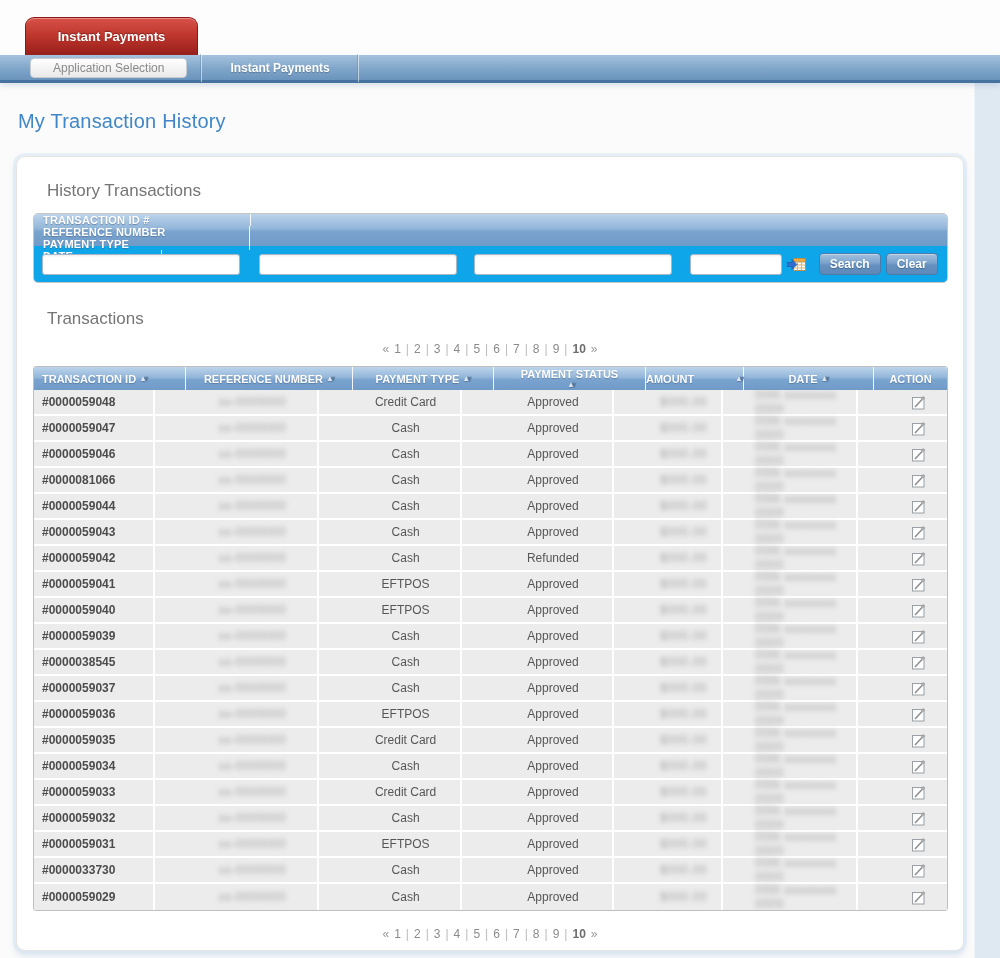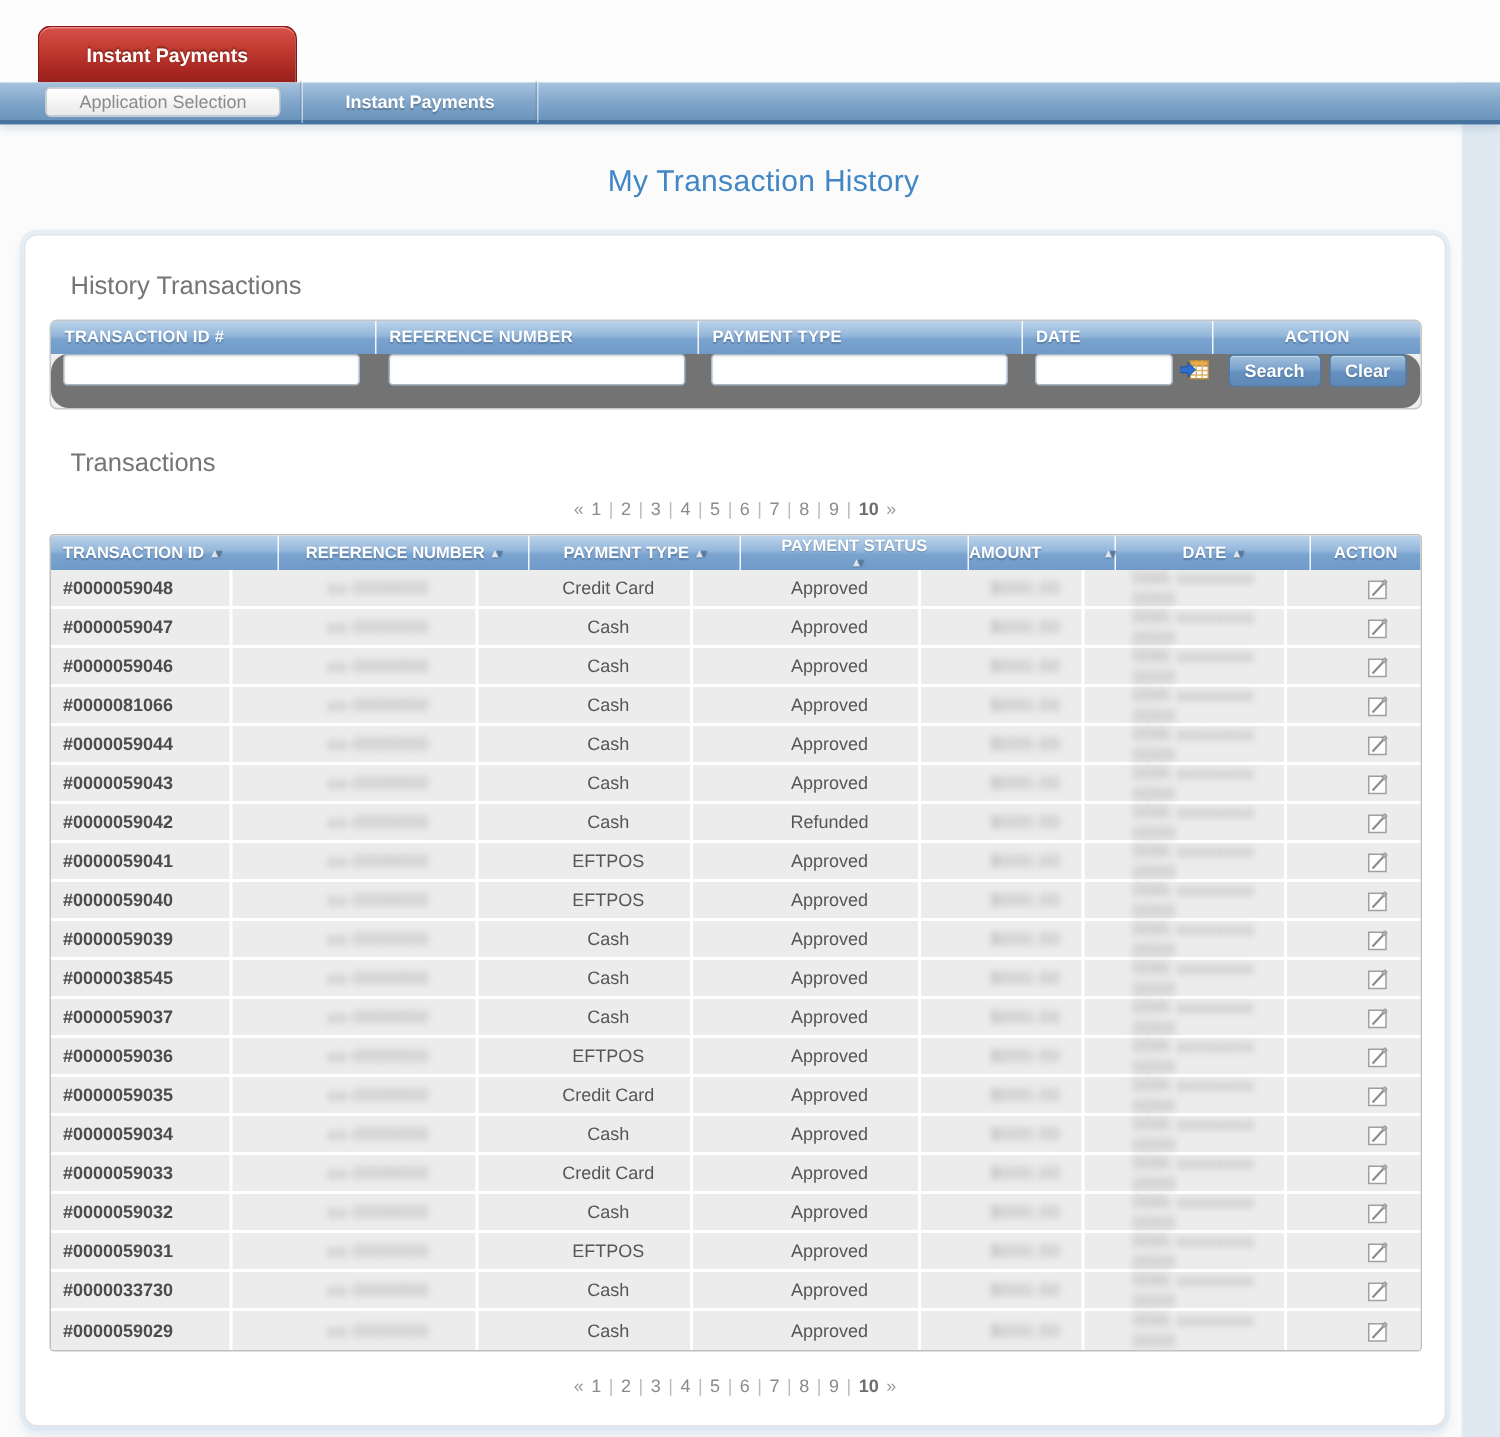--- a/index.html
+++ b/index.html
@@ -52,49 +52,50 @@
   }
   .nav-item-active {
     padding: 0 28px; color: #fff; font-size: 12px; font-weight: bold;
     text-shadow: 0 1px 1px rgba(0,0,0,0.25); cursor: pointer;
   }
   .nav-sep-left { margin-left: 14px; }
 
   
   .page-title {
     margin: 27px 0 0 18px; font-size: 20px; font-weight: 400;
-    color: #4186c6; letter-spacing: 0.2px; text-align: center;
+    color: #4186c6; letter-spacing: 0.2px;
   }
 
   
   .panel {
     position: relative; margin: 23px 0 0 16px; width: 948px; height: 795px;
     background: #fff; border: 1px solid #e4e4e4; border-radius: 9px;
     box-shadow: 0 0 0 3px rgba(215,230,242,0.55), 0 5px 9px rgba(185,205,225,0.5);
     padding: 24px 16px 0 16px;
   }
   .section-heading { font-size: 17px; font-weight: 400; color: #757575; margin-left: 14px; }
 
   
   .search-table {
     margin: 12px auto 0 auto; width: 915px;
     border: 1px solid #c6c6c6; border-radius: 5px; overflow: hidden;
     background: #efefef;
   }
-  .search-head { display: flex; height: 22px;
+  .search-head { display: flex; height: 32px;
     background: linear-gradient(to bottom, #bcd4ea 0%, #93b6da 45%, #7aa3cf 55%, #6f9bc8 100%);
+    flex-direction: column;
   }
   .search-head .shc {
     color: #fff; font-size: 11px; font-weight: bold; letter-spacing: 0.2px;
     display: flex; align-items: center; padding-left: 9px;
     border-right: 1px solid rgba(255,255,255,0.9);
     text-shadow: 0 1px 1px rgba(70,100,135,0.6);
   }
   .search-head .shc:last-child { border-right: none; justify-content: center; padding-left: 0; }
-  .search-inputs { display: flex; height: 36px; align-items: flex-start; background: #737373; border-radius: 12px; }
+  .search-inputs { display: flex; height: 36px; align-items: center; background: #0ea5e9; }
   .sic { display: flex; align-items: center; padding-left: 8px; }
   .s0 { width: 217px; } .s1 { width: 216px; } .s2 { width: 216px; } .s3 { width: 128px; } .s4 { width: 138px; }
   .text-input {
     height: 21px; border: 1px solid #a9b8c6; border-radius: 3px;
     background: #fff; box-shadow: inset 0 1px 2px rgba(0,0,0,0.08);
     font-size: 12px; padding: 0 5px; color: #444; width: 198px;
   }
   .date-input { width: 92px; }
   .cal-icon { margin-left: 5px; cursor: pointer; display: inline-flex; }
   .action-cell { justify-content: center; padding-left: 0; gap: 5px; }

